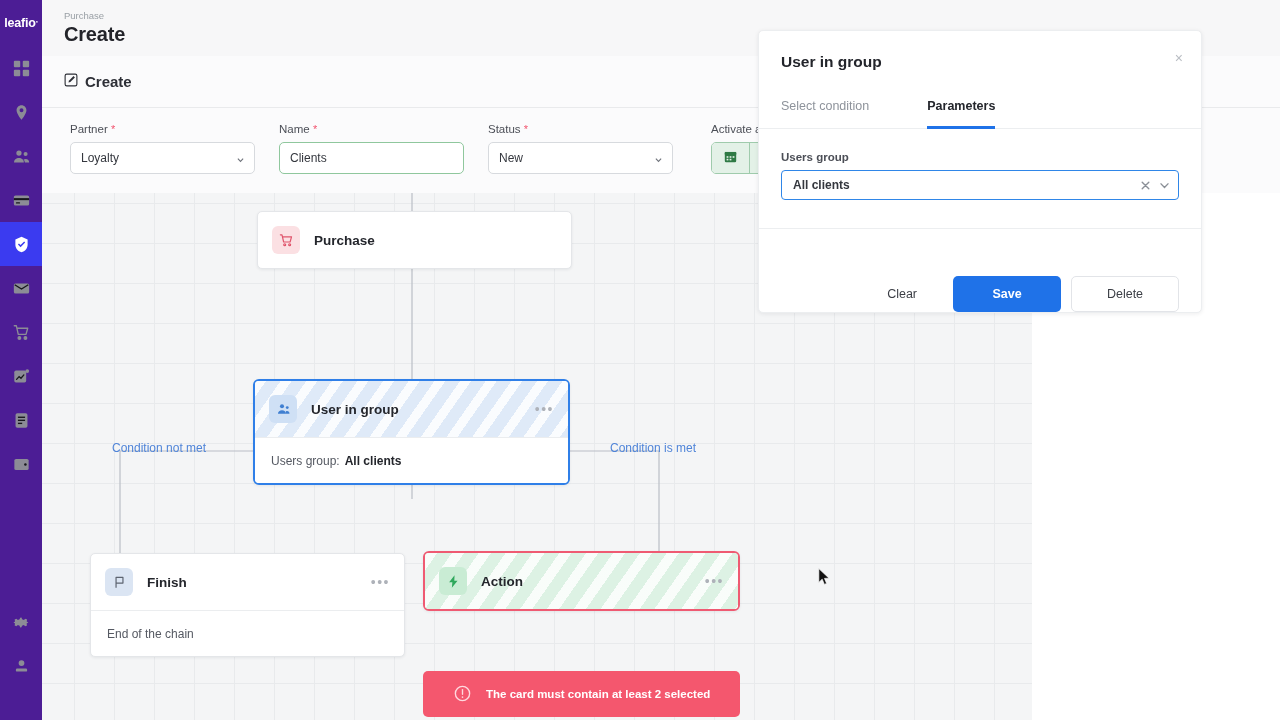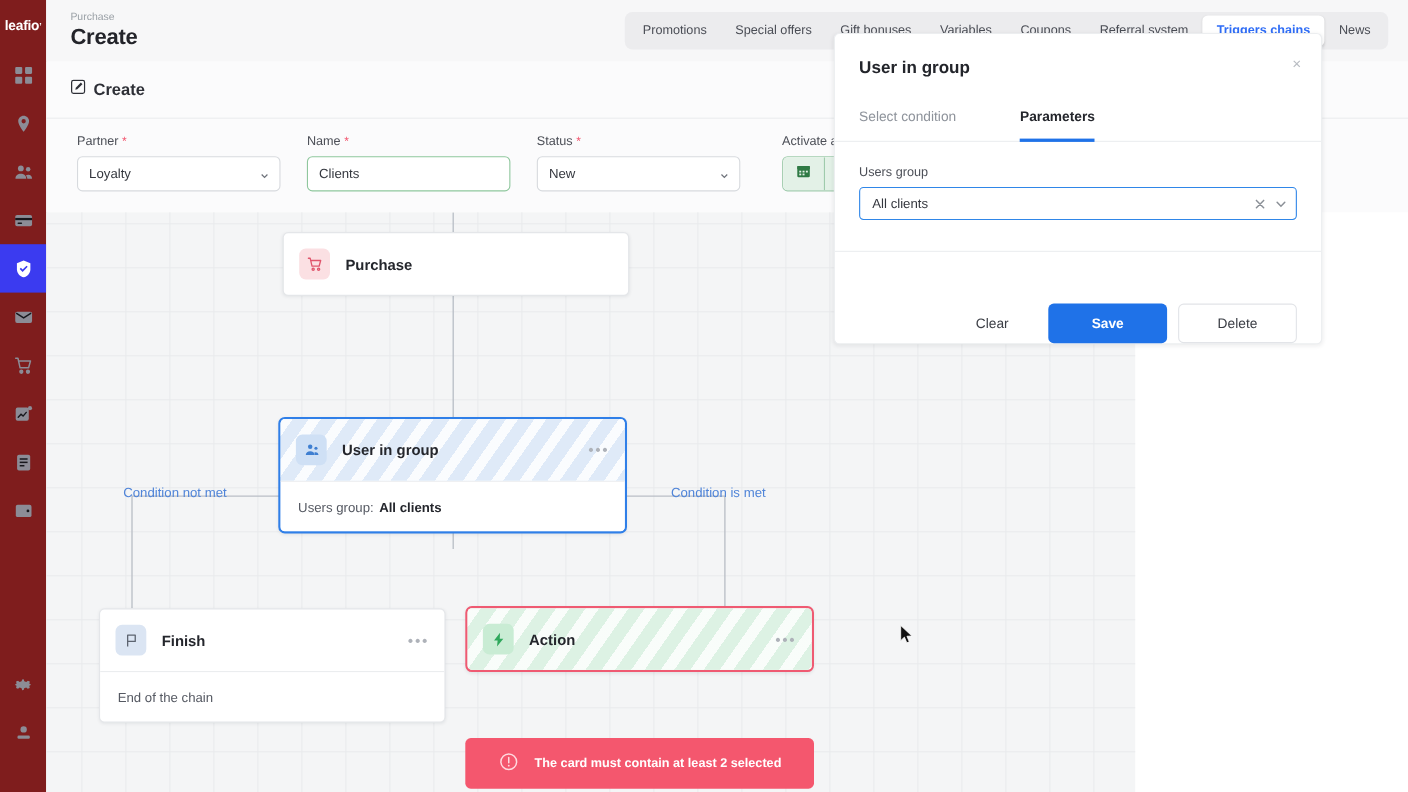--- a/index.html
+++ b/index.html
@@ -6,21 +6,21 @@
   html, body {
     width: 1280px; height: 720px;
     font-family: "Liberation Sans", sans-serif;
     background: #ffffff; overflow: hidden;
   }
   #app { position: relative; width: 1280px; height: 720px; }
 
   
   #rail {
     position: absolute; left: 0; top: 0; width: 42px; height: 720px;
-    background: #7f1d1d; display: flex; flex-direction: column; align-items: center;
+    background: #4c1d95; display: flex; flex-direction: column; align-items: center;
   }
   #rail .logo {
     height: 46px; width: 42px; display: flex; align-items: center; justify-content: center;
     color: #fff; font-size: 12.5px; font-weight: 700; letter-spacing: -.2px;
   }
   #rail .logo sup { font-size: 8px; vertical-align: super; }
   .rail-btn {
     width: 42px; height: 44px; display: flex; align-items: center; justify-content: center;
     color: #8c8c96; position: relative;
   }
@@ -169,21 +169,21 @@
   }
   #panel .ph { height: 62px; display: flex; align-items: center; padding: 0 22px; position: relative; }
   #panel .ph .pt { font-size: 15.5px; font-weight: 700; color: #23252b; }
   #panel .close { position: absolute; right: 18px; top: 20px; color: #b9bdc3; font-size: 14px; line-height: 14px; }
   #panel .ptabs { display: flex; padding: 0 22px; border-bottom: 1px solid #eceef0; }
   #panel .ptab {
     font-size: 12.5px; color: #8e939b; padding: 6px 0 13px; margin-right: 58px;
     border-bottom: 3px solid transparent; margin-bottom: -1px;
   }
   #panel .ptab.active { color: #24262c; font-weight: 600; border-bottom-color: #1f72e8; }
-  #panel .pbody { padding: 22px 22px 16px; }
+  #panel .pbody { padding: 22px 22px 16px; font-weight: bold; }
   #panel .flab { font-size: 11.5px; color: #4c4f57; margin-bottom: 7px; }
   #panel .fsel {
     height: 30px; border: 1.5px solid #2f86e8; border-radius: 4px; display: flex;
     align-items: center; padding: 0 8px 0 11px; font-size: 12px; color: #34373e;
   }
   #panel .fsel .val { flex: 1 1 auto; }
   #panel .fsel .ic { color: #8b9097; margin-left: 8px; display: flex; }
   #panel .fsel .ic svg { width: 11px; height: 11px; }
   #panel .pfoot {
     position: absolute; left: 0; right: 0; bottom: 0; height: 84px;
@@ -324,30 +324,20 @@
       </span>
     </div>
   </nav>
 
   <header id="topbar">
     <div id="title-block">
       <div class="kicker">Purchase</div>
       <div class="title">Create</div>
     </div>
 
-    <div id="tabs">
-      <div class="tab">Promotions</div>
-      <div class="tab">Special offers</div>
-      <div class="tab">Gift bonuses</div>
-      <div class="tab">Variables</div>
-      <div class="tab">Coupons</div>
-      <div class="tab">Referral system</div>
-      <div class="tab active">Triggers chains</div>
-      <div class="tab">News</div>
-    </div>
   </header>
 
   <div id="section-head">
     <span>
       <svg viewBox="0 0 20 20" fill="none" stroke="currentColor" stroke-width="1.6">
           <rect x="1.6" y="1.6" width="16.8" height="16.8" rx="2.4"></rect>
           <path d="M13.6 4.4l2 2-6.6 6.6-2.6.6.6-2.6z" fill="currentColor" stroke="none"></path>
         </svg>
     </span>
     <span class="lbl">Create</span>

